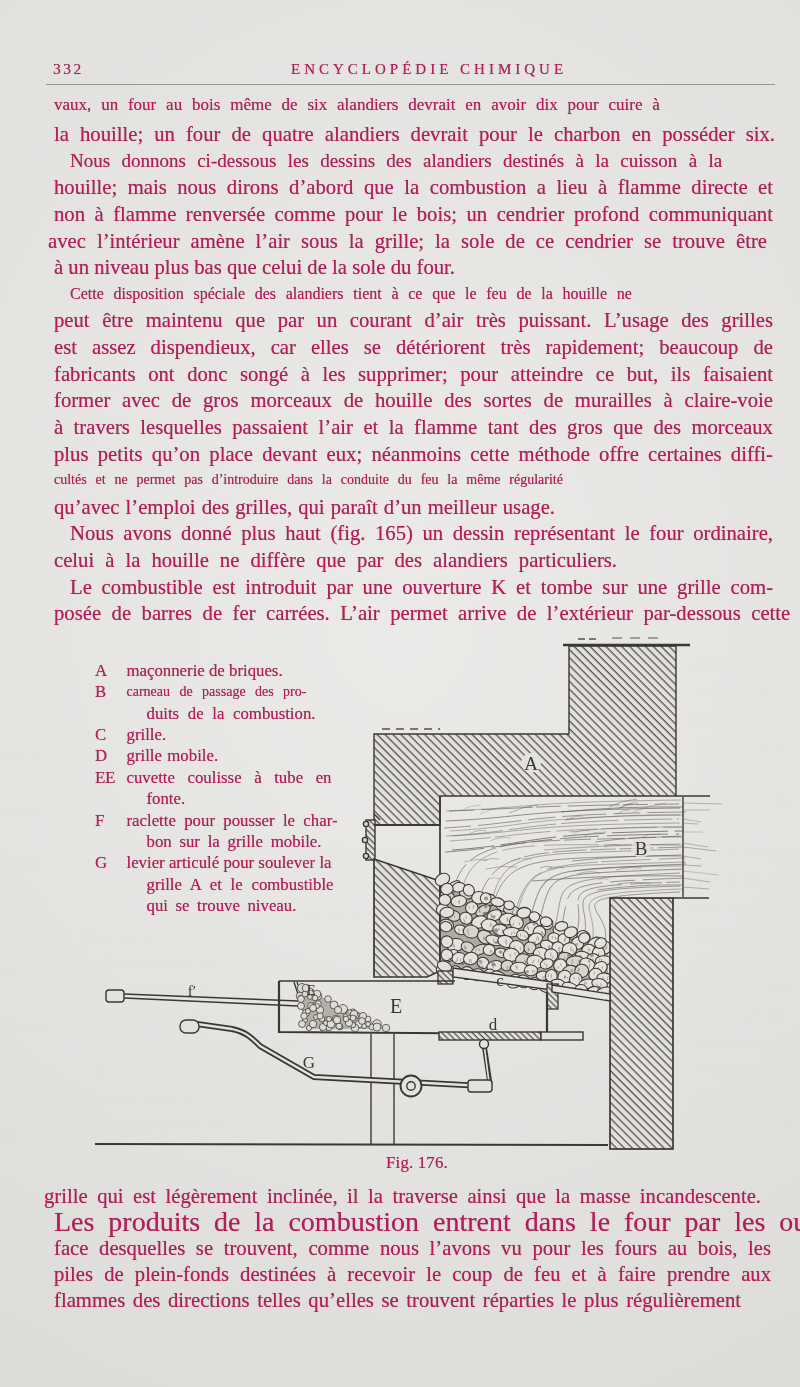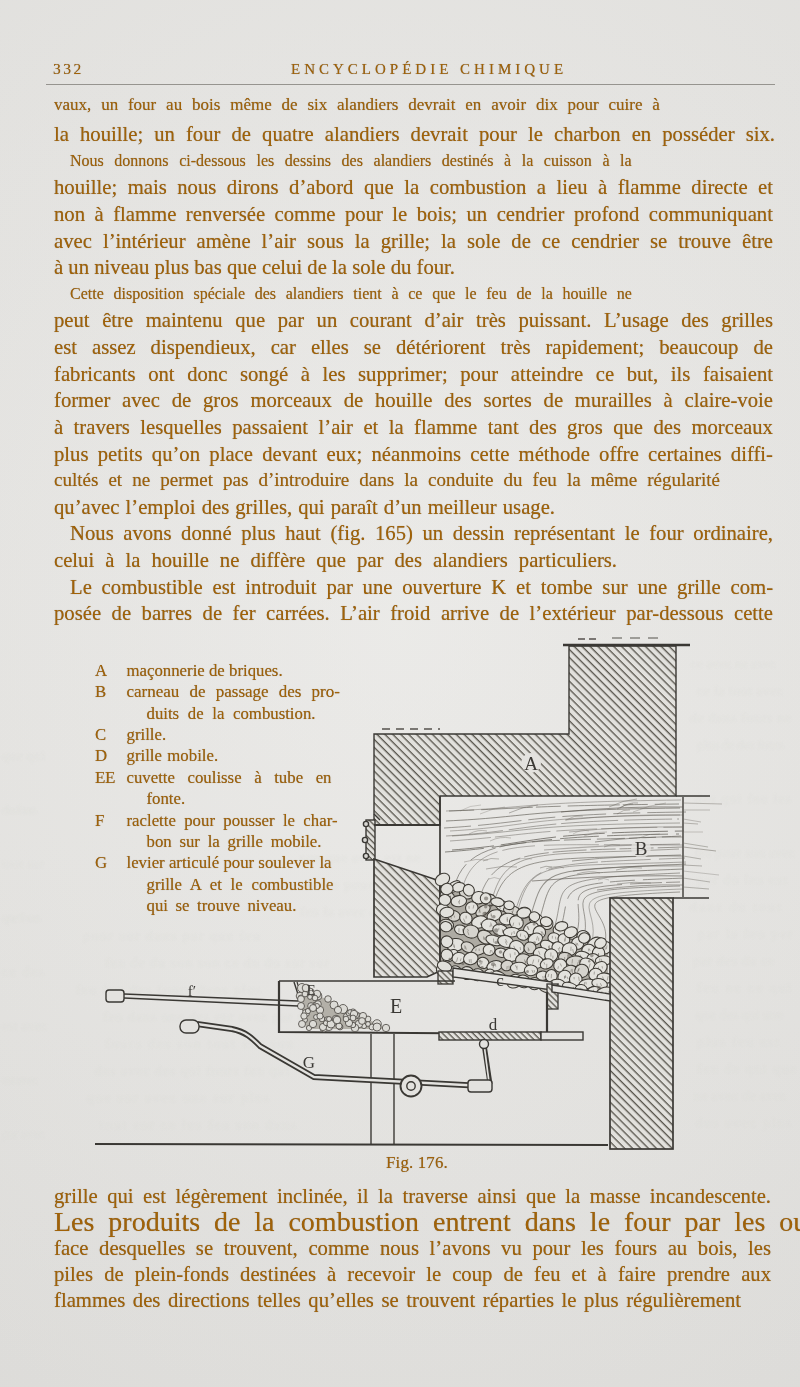--- a/index.html
+++ b/index.html
@@ -1,52 +1,52 @@
 <!DOCTYPE html>
 <html><head><meta charset="utf-8"><style>
 html,body{margin:0;padding:0}
 body{width:800px;height:1387px;position:relative;background:#e5e4e1;overflow:hidden;font-family:"Liberation Serif",serif}
 #paper{position:absolute;inset:0;background:
  radial-gradient(ellipse 130% 95% at 50% 45%, rgba(255,255,255,0.22), rgba(0,0,0,0.035) 85%),
  linear-gradient(180deg,#e6e5e2 0%,#e5e4e1 60%,#e2e1de 100%);}
-.l{position:absolute;color:#a16207;line-height:22px;white-space:nowrap;text-shadow:0 0 0.7px rgba(52,50,46,0.55)}
+.l{position:absolute;color:#be185d;line-height:22px;white-space:nowrap;text-shadow:0 0 0.7px rgba(52,50,46,0.55)}
 </style></head><body>
 <div id="paper"></div>
 
 <div class="l" style="left:53px;top:58.1px;font-size:15.5px;letter-spacing:2.5px">332</div>
 
 <div class="l" style="left:291px;top:58.3px;font-size:15px;letter-spacing:4.0px">ENCYCLOPÉDIE CHIMIQUE</div>
 
 <div style="position:absolute;left:46px;top:84px;width:729px;height:1.4px;background:#96948f"></div>
 
 <div class="l" style="left:54px;top:94px;font-size:17px;word-spacing:5.58px">vaux, un four au bois même de six alandiers devrait en avoir dix pour cuire à</div>
 <div class="l" style="left:54px;top:123.1px;font-size:20.7px;word-spacing:5.88px">la houille; un four de quatre alandiers devrait pour le charbon en posséder six.</div>
-<div class="l" style="left:70px;top:149.7px;font-size:16px;word-spacing:6.59px">Nous donnons ci-dessous les dessins des alandiers destinés à la cuisson à la</div>
+<div class="l" style="left:70px;top:149.7px;font-size:19px;word-spacing:6.59px">Nous donnons ci-dessous les dessins des alandiers destinés à la cuisson à la</div>
 <div class="l" style="left:54px;top:176.3px;font-size:20.7px;word-spacing:5.33px">houille; mais nous dirons d’abord que la combustion a lieu à flamme directe et</div>
 <div class="l" style="left:54px;top:202.9px;font-size:20.7px;word-spacing:4.31px">non à flamme renversée comme pour le bois; un cendrier profond communiquant</div>
-<div class="l" style="left:54px;top:229.6px;font-size:20.7px;word-spacing:5.82px">avec l’intérieur amène l’air sous la grille; la sole de ce cendrier se trouve être</div>
+<div class="l" style="left:48px;top:229.6px;font-size:20.7px;word-spacing:5.82px">avec l’intérieur amène l’air sous la grille; la sole de ce cendrier se trouve être</div>
 <div class="l" style="left:54px;top:256.2px;font-size:20.7px;word-spacing:0.00px">à un niveau plus bas que celui de la sole du four.</div>
 <div class="l" style="left:70px;top:282.8px;font-size:16px;word-spacing:5.73px">Cette disposition spéciale des alandiers tient à ce que le feu de la houille ne</div>
 <div class="l" style="left:54px;top:309.4px;font-size:20.7px;word-spacing:7.37px">peut être maintenu que par un courant d’air très puissant. L’usage des grilles</div>
 <div class="l" style="left:54px;top:336.0px;font-size:20.7px;word-spacing:9.80px">est assez dispendieux, car elles se détériorent très rapidement; beaucoup de</div>
 <div class="l" style="left:54px;top:362.7px;font-size:20.7px;word-spacing:7.40px">fabricants ont donc songé à les supprimer; pour atteindre ce but, ils faisaient</div>
 <div class="l" style="left:54px;top:389.3px;font-size:20.7px;word-spacing:6.59px">former avec de gros morceaux de houille des sortes de murailles à claire-voie</div>
 <div class="l" style="left:54px;top:415.9px;font-size:20.7px;word-spacing:5.24px">à travers lesquelles passaient l’air et la flamme tant des gros que des morceaux</div>
 <div class="l" style="left:54px;top:442.5px;font-size:20.7px;word-spacing:4.07px">plus petits qu’on place devant eux; néanmoins cette méthode offre certaines diffi-</div>
-<div class="l" style="left:54px;top:469.1px;font-size:19px;word-spacing:5.33px">cultés et ne permet pas d’introduire dans la conduite du feu la même régularité</div>
+<div class="l" style="left:54px;top:469.1px;font-size:14px;word-spacing:5.33px">cultés et ne permet pas d’introduire dans la conduite du feu la même régularité</div>
 <div class="l" style="left:54px;top:495.8px;font-size:20.7px;word-spacing:0.87px">qu’avec l’emploi des grilles, qui paraît d’un meilleur usage.</div>
 <div class="l" style="left:70px;top:522.4px;font-size:20.7px;word-spacing:4.39px">Nous avons donné plus haut (fig. 165) un dessin représentant le four ordinaire,</div>
 <div class="l" style="left:54px;top:549.0px;font-size:20.7px;word-spacing:5.85px">celui à la houille ne diffère que par des alandiers particuliers.</div>
 <div class="l" style="left:70px;top:575.6px;font-size:20.7px;word-spacing:4.63px">Le combustible est introduit par une ouverture K et tombe sur une grille com-</div>
-<div class="l" style="left:54px;top:602.2px;font-size:20.7px;word-spacing:5.31px">posée de barres de fer carrées. L’air froid arrive de l’extérieur par-dessous cette</div>
+<div class="l" style="left:54px;top:602.2px;font-size:20.7px;word-spacing:5.31px">posée de barres de fer carrées. L’air permet arrive de l’extérieur par-dessous cette</div>
 
 <div class="l" style="left:95px;top:659.7px;font-size:16.8px">A</div>
 <div class="l" style="left:126.5px;top:659.7px;font-size:16.8px;word-spacing:0.00px">maçonnerie de briques.</div>
 <div class="l" style="left:95px;top:681.1px;font-size:16.8px">B</div>
-<div class="l" style="left:126.5px;top:681.1px;font-size:17px;word-spacing:5.92px">carneau de passage des pro-</div>
+<div class="l" style="left:126.5px;top:681.1px;font-size:14px;word-spacing:5.92px">carneau de passage des pro-</div>
 <div class="l" style="left:146.5px;top:702.5px;font-size:16.8px;word-spacing:4.44px">duits de la combustion.</div>
 <div class="l" style="left:95px;top:723.9px;font-size:16.8px">C</div>
 <div class="l" style="left:126.5px;top:723.9px;font-size:16.8px;word-spacing:1.20px">grille.</div>
 <div class="l" style="left:95px;top:745.3px;font-size:16.8px">D</div>
 <div class="l" style="left:126.5px;top:745.3px;font-size:16.8px;word-spacing:1.20px">grille mobile.</div>
 <div class="l" style="left:95px;top:766.7px;font-size:17px;letter-spacing:-0.5px">EE</div>
 <div class="l" style="left:126.5px;top:766.7px;font-size:16.8px;word-spacing:8.38px">cuvette coulisse à tube en</div>
 <div class="l" style="left:146.5px;top:788.1px;font-size:16.8px;word-spacing:1.20px">fonte.</div>
 <div class="l" style="left:95px;top:809.5px;font-size:16.8px">F</div>
 <div class="l" style="left:126.5px;top:809.5px;font-size:16.8px;word-spacing:4.14px">raclette pour pousser le char-</div>
@@ -732,16 +732,16 @@
       <text x="309" y="1068" font-size="17" text-anchor="middle" fill="#3a3834" style="font-family:'Liberation Serif',serif">G</text>
     </g>
 
 <g>
       <line x1="95" y1="1144" x2="608" y2="1145" stroke="#3a3834" stroke-width="1.9"></line>
     </g>
 </svg>
 
 <div class="l" style="left:386px;top:1151.7px;font-size:16.8px;letter-spacing:0.2px">Fig. 176.</div>
 
-<div class="l" style="left:54px;top:1184.5px;font-size:20.7px;word-spacing:4.32px">grille qui est légèrement inclinée, il la traverse ainsi que la masse incandescente.</div>
+<div class="l" style="left:44px;top:1184.5px;font-size:20.7px;word-spacing:4.32px">grille qui est légèrement inclinée, il la traverse ainsi que la masse incandescente.</div>
 <div class="l" style="left:54px;top:1210.7px;font-size:28px;word-spacing:6.90px">Les produits de la combustion entrent dans le four par les ouvertures LL, en</div>
 <div class="l" style="left:54px;top:1236.9px;font-size:20.7px;word-spacing:5.44px">face desquelles se trouvent, comme nous l’avons vu pour les fours au bois, les</div>
 <div class="l" style="left:54px;top:1263.1px;font-size:20.7px;word-spacing:5.92px">piles de plein-fonds destinées à recevoir le coup de feu et à faire prendre aux</div>
 <div class="l" style="left:54px;top:1289.3px;font-size:20.7px;word-spacing:2.41px">flammes des directions telles qu’elles se trouvent réparties le plus régulièrement</div>
 </body></html>

